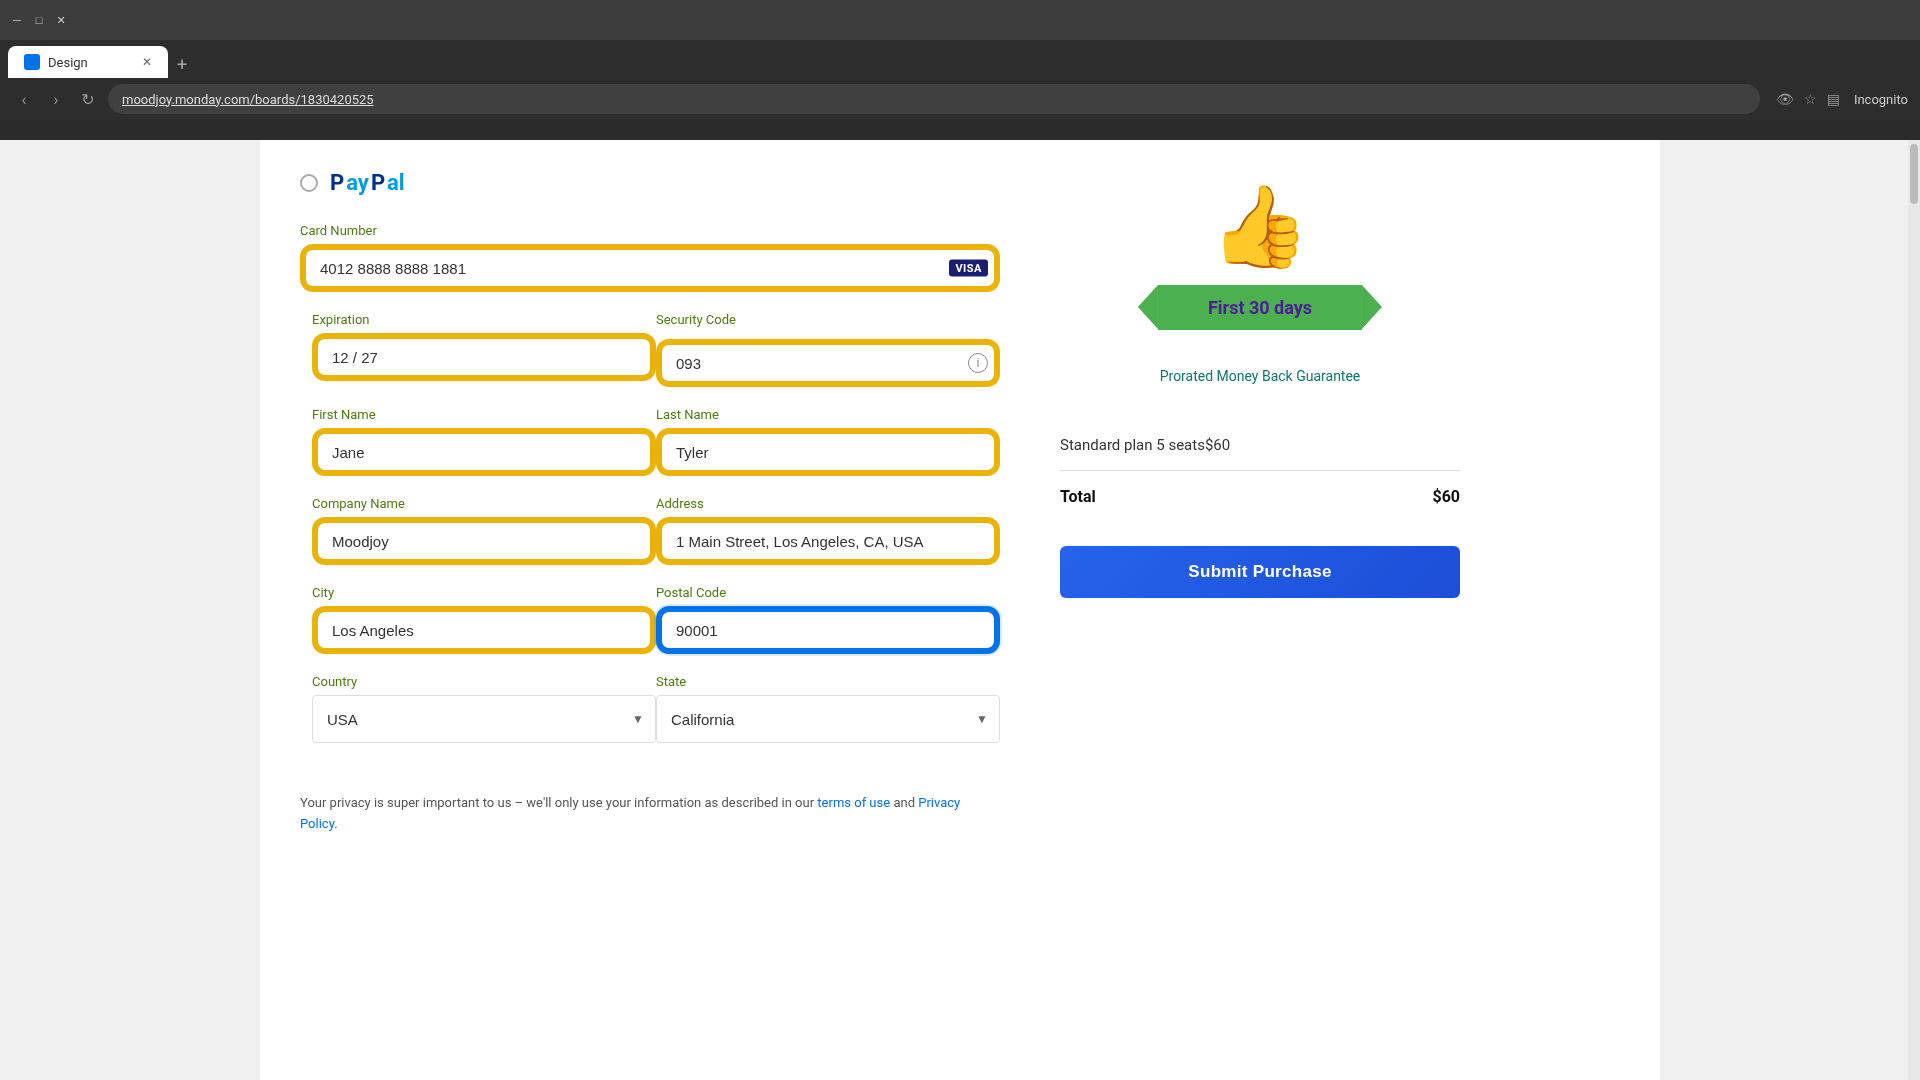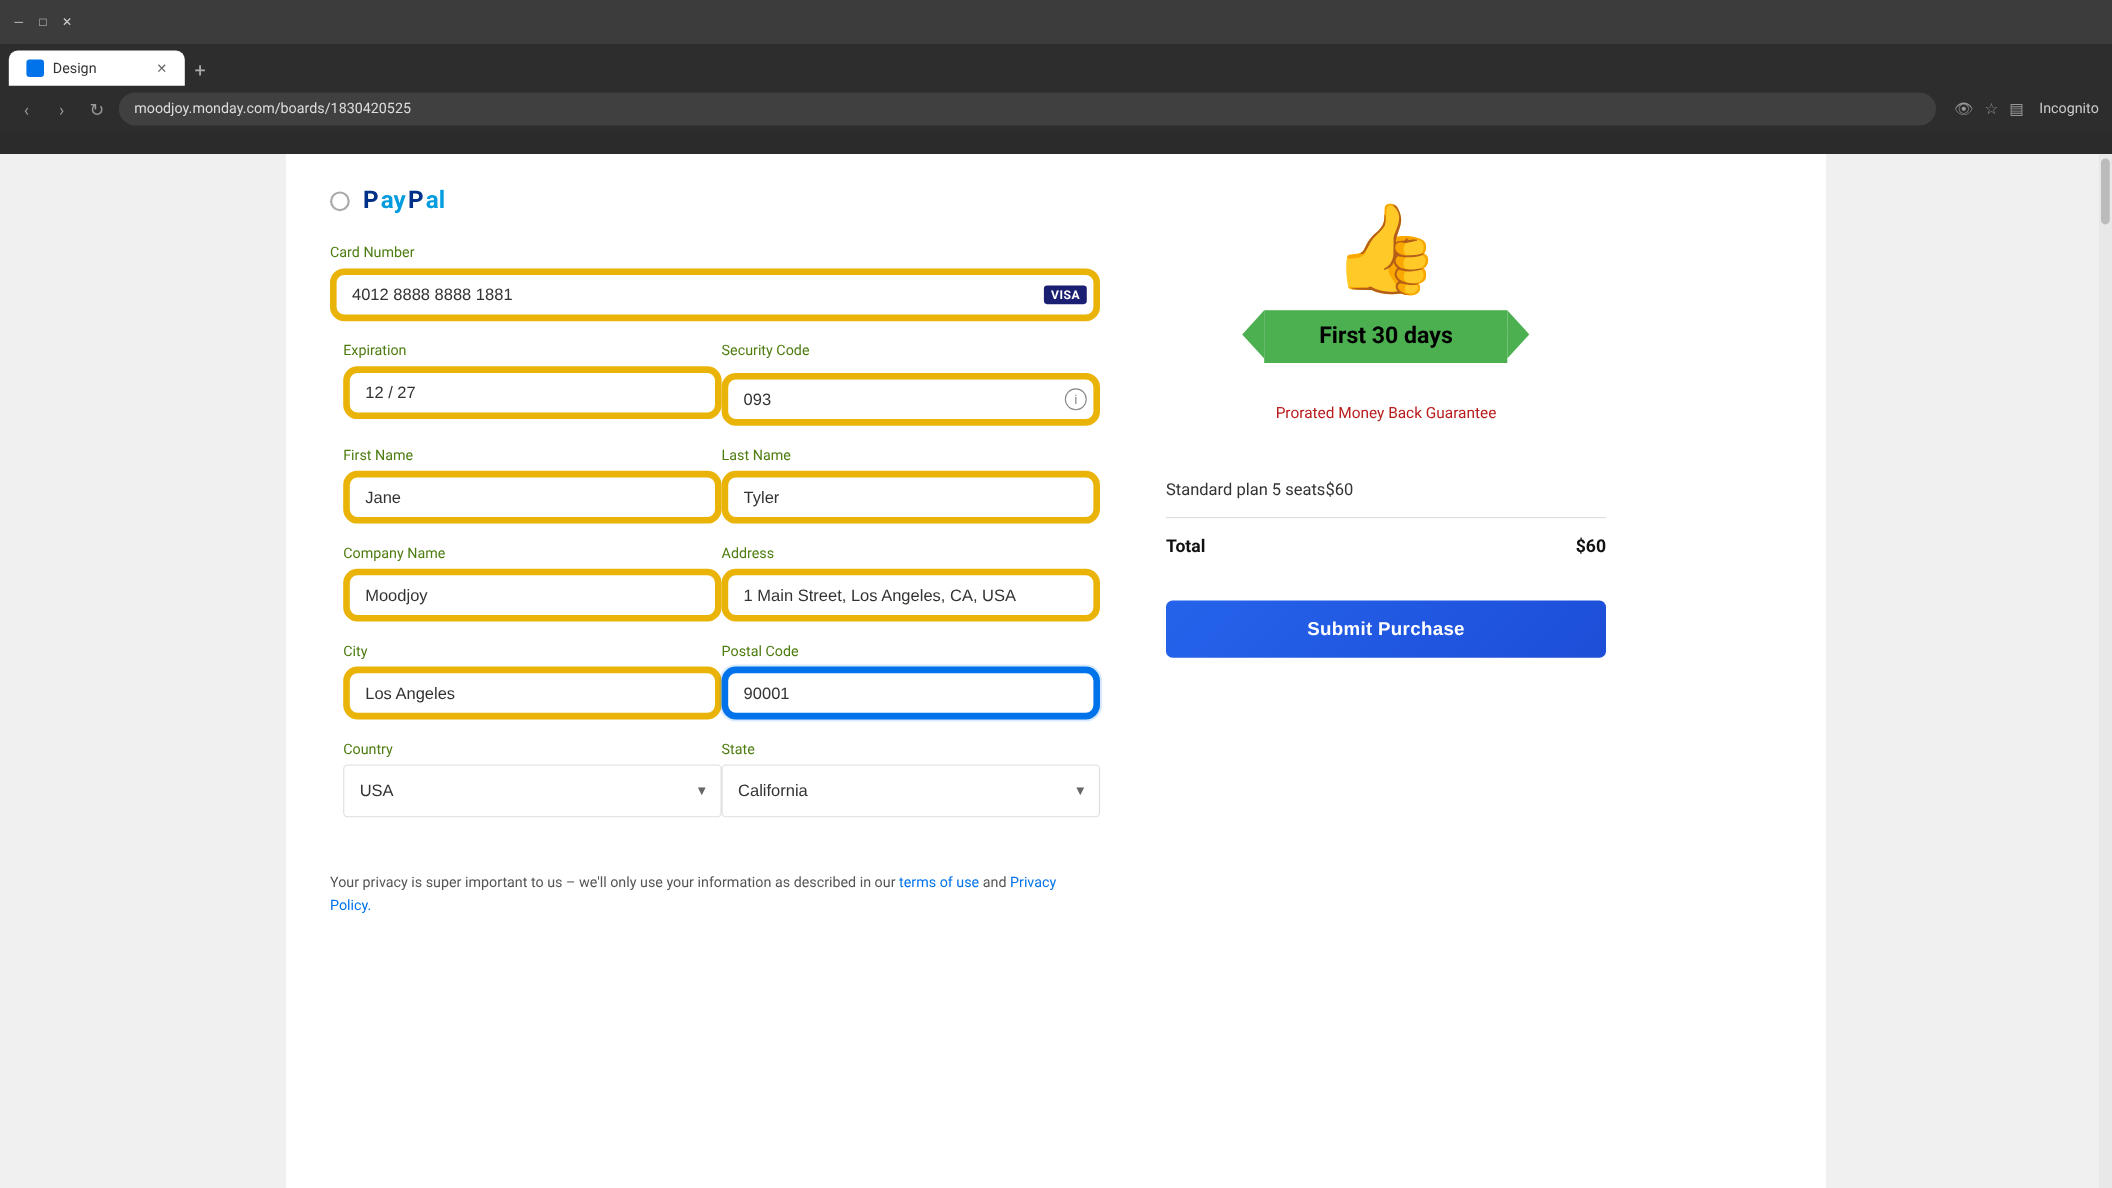--- a/index.html
+++ b/index.html
@@ -99,20 +99,21 @@
     .address-bar {
       flex: 1;
       background: #404040;
       border-radius: 20px;
       height: 30px;
       display: flex;
       align-items: center;
       padding: 0 14px;
       color: #ddd;
       font-size: 13px;
+      text-decoration: underline;
     }
     .address-bar-icons {
       display: flex;
       gap: 10px;
       align-items: center;
       margin-left: 8px;
     }
     .addr-icon {
       color: #999;
       font-size: 14px;
@@ -308,22 +309,22 @@
       left: 50%;
       transform: translateX(-50%);
       z-index: 2;
     }
     .ribbon {
       position: absolute;
       bottom: 30px;
       left: 50%;
       transform: translateX(-50%);
       background: #4caf50;
-      color: #000000;
-      font-size: 21px;
+      color: #4c1d95;
+      font-size: 18px;
       font-weight: 700;
       padding: 12px 50px;
       white-space: nowrap;
       z-index: 1;
     }
     .ribbon::before {
       content: '';
       position: absolute;
       left: -20px;
       top: 0;
@@ -334,21 +335,21 @@
     .ribbon::after {
       content: '';
       position: absolute;
       right: -20px;
       top: 0;
       border-left: 20px solid #4caf50;
       border-top: 22px solid transparent;
       border-bottom: 22px solid transparent;
     }
     .guarantee-text {
-      color: #b91c1c;
+      color: #0f766e;
       font-size: 14px;
       margin-top: 8px;
     }
 
     
     .order-row {
       display: flex;
       justify-content: flex-start;
       align-items: center;
       padding: 12px 0;

